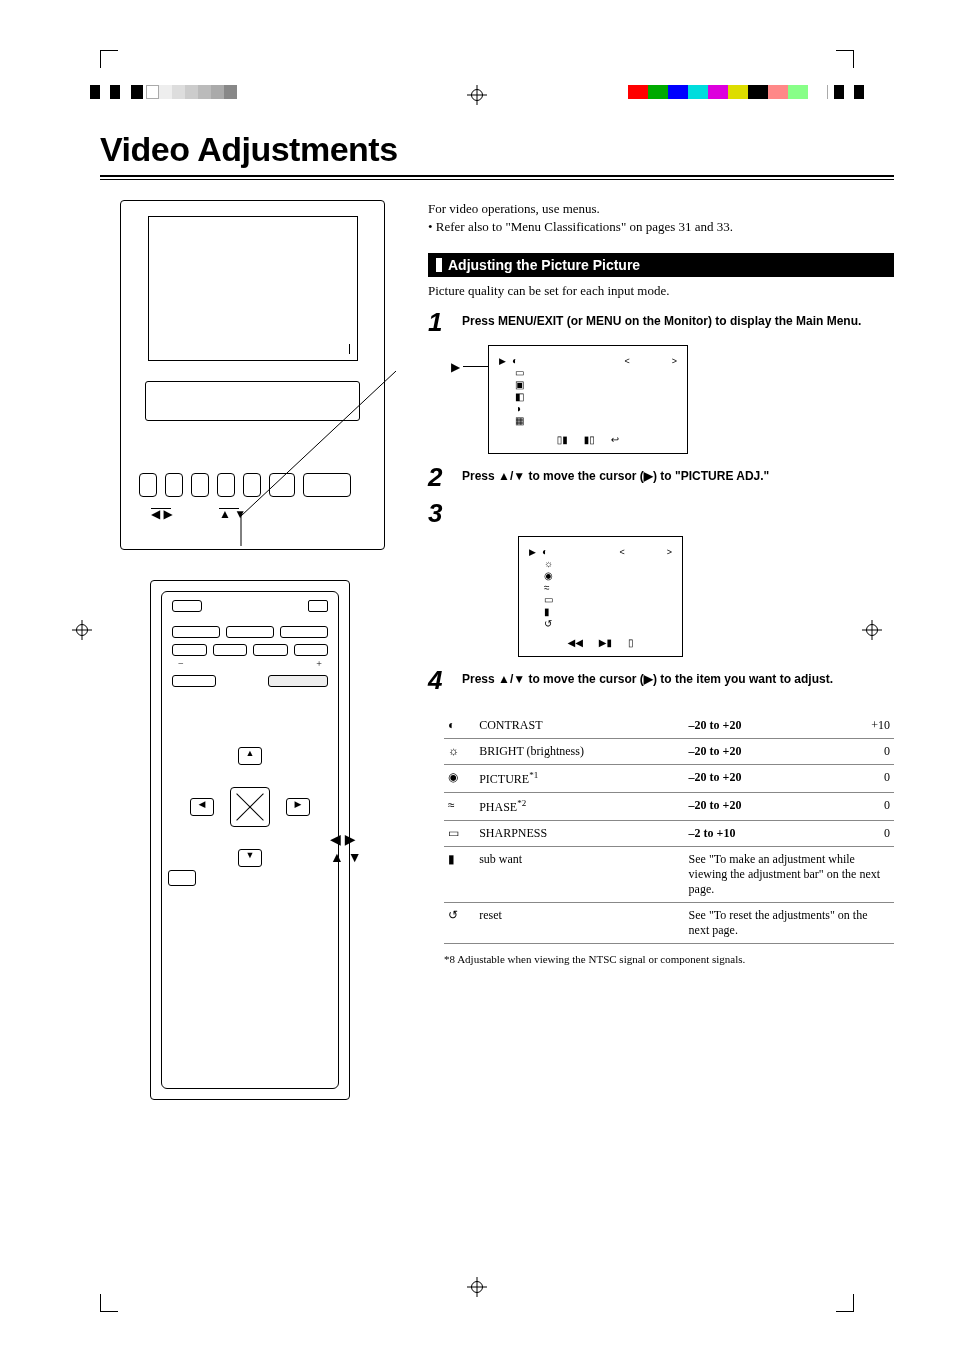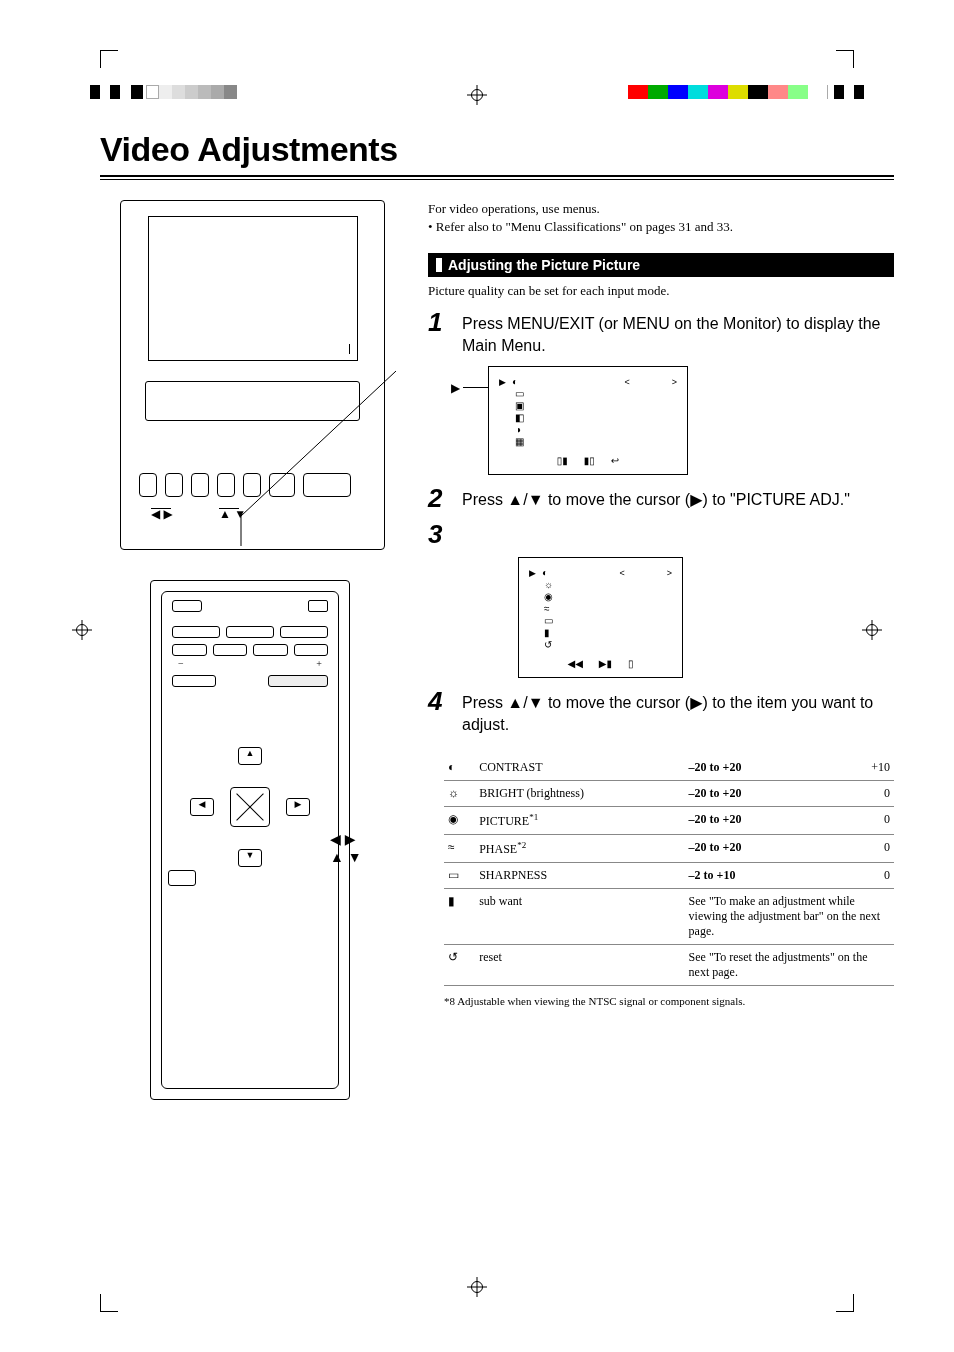--- a/index.html
+++ b/index.html
@@ -125,21 +125,21 @@
     display:flex; gap:10px; margin-top:10px;
     align-items:flex-start;
   }
   .step-num{
     font-family: Arial, Helvetica, sans-serif;
     font-weight:900; font-style:italic; font-size:26px;
     width:24px; flex-shrink:0; line-height:1;
   }
   .step-text{
     font-family: Arial, Helvetica, sans-serif;
-    font-weight:400; font-size:16px; line-height:1.35;
+    font-weight:700; font-size:12px; line-height:1.35;
     padding-top:4px;
   }
   .menu-box{
     border:1px solid #000; width:200px; margin:10px 0 8px 60px;
     padding:8px 10px; font-size:10px; position:relative;
   }
   .menu-box .row{display:flex;gap:6px;align-items:center;margin:1px 0;}
   .menu-box .cursor{position:absolute;left:-38px;top:14px;font-size:12px;}
   .menu-box .cursor-line{position:absolute;left:-26px;top:20px;width:26px;border-top:1px solid #000;}
   .menu-box .arrow{font-size:9px;}

